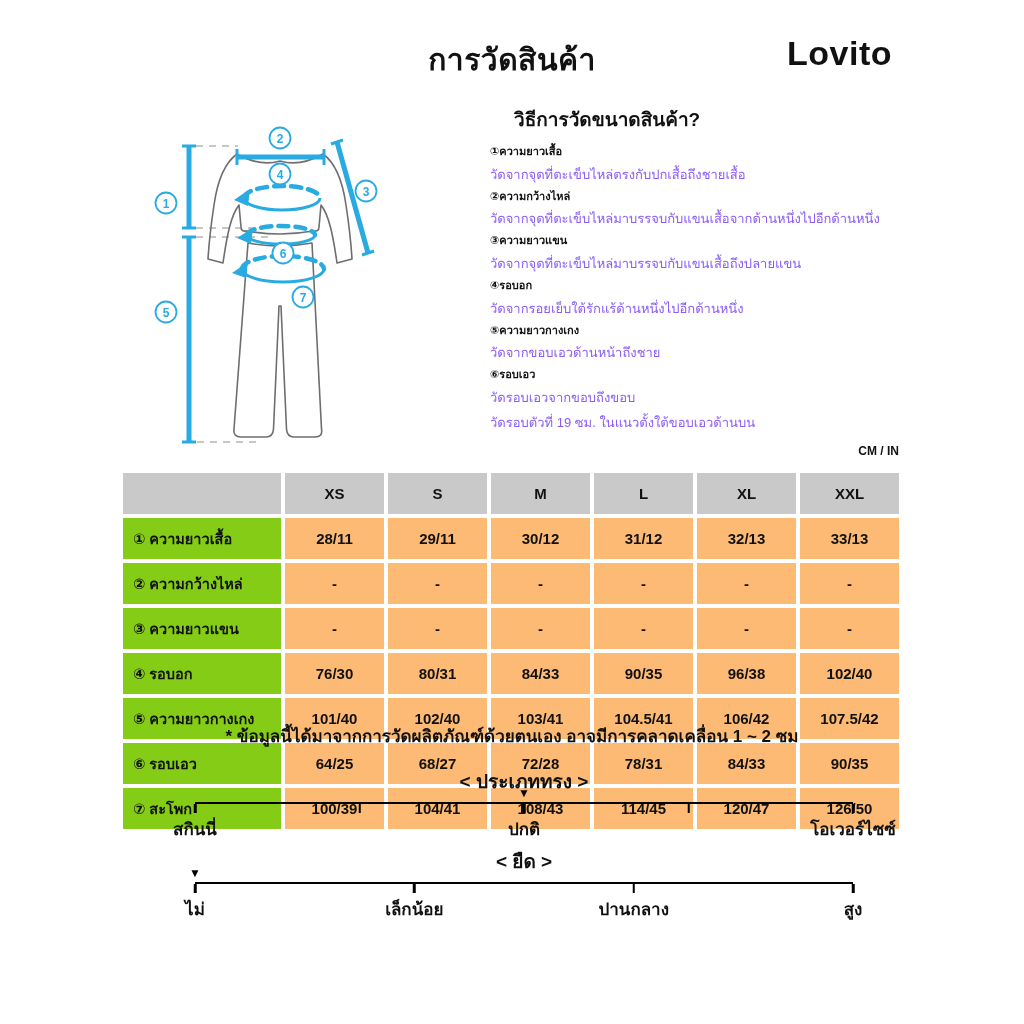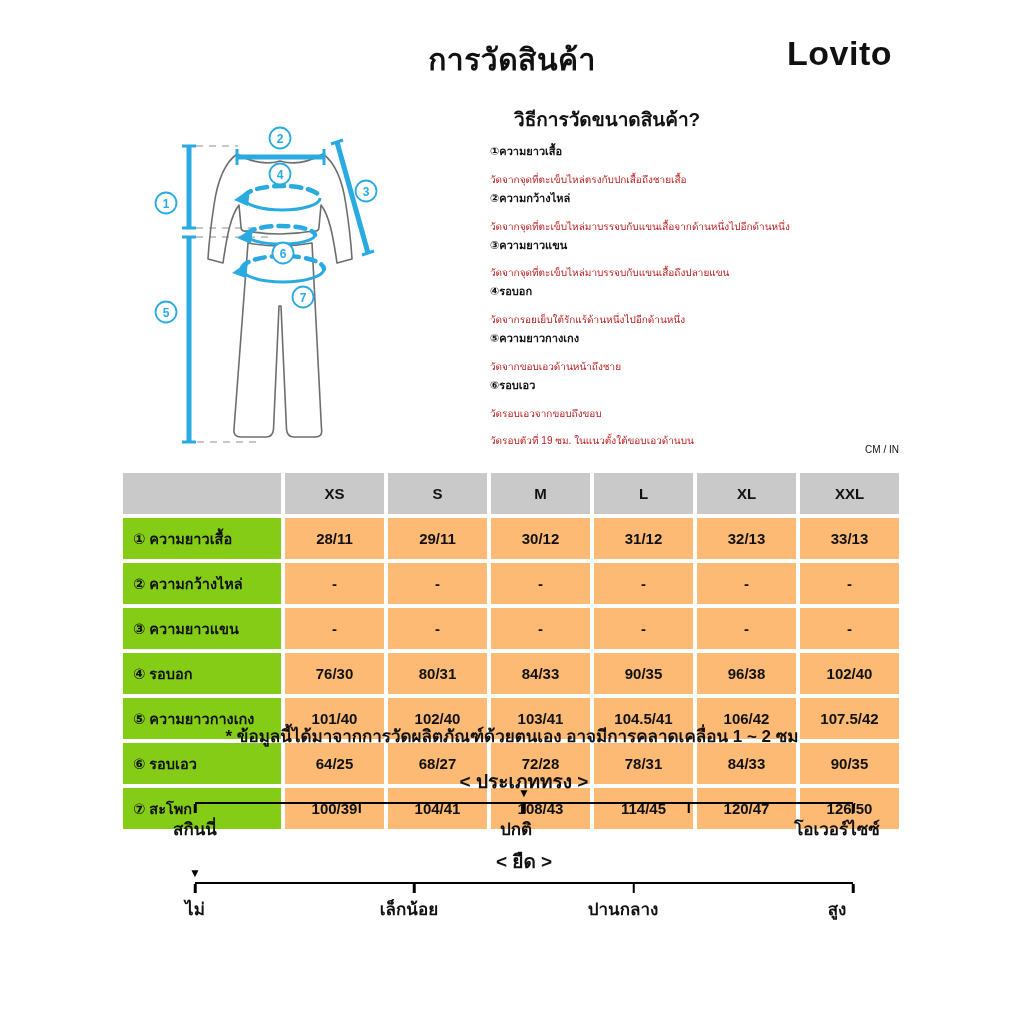--- a/index.html
+++ b/index.html
@@ -26,24 +26,24 @@
   .refdash { stroke:#c7c7c7; stroke-width:2; stroke-dasharray:7 6; fill:none; }
   .num-circle { fill:#ffffff; stroke:#29ABE2; stroke-width:1.8; }
   .num-text { fill:#29ABE2; font-size:12px; font-weight:700; text-anchor:middle;
     font-family:"Liberation Sans","DejaVu Sans",sans-serif; }
   .arrow { fill:#29ABE2; stroke:none; }
 
   
   .instructions { position:absolute; left:490px; top:104px; width:440px; }
   .instr-heading { font-size:19px; font-weight:700; margin-bottom:11px;margin-left:24px; }
   .instr-title { font-size:11px; font-weight:700; margin-top:6px; line-height:1.25; }
-  .instr-desc  { font-size:10px; color:#b91c1c; line-height:1.3; margin-top:14px; }
-
-  
-  .unit-label { position:absolute; top:444px; right:125px; font-size:10px; font-weight:400; }
+  .instr-desc  { font-size:13px; color:#8b5cf6; line-height:1.3; margin-top:8px; }
+
+  
+  .unit-label { position:absolute; top:444px; right:125px; font-size:12px; font-weight:700; }
   .size-table { position:absolute; left:119px; top:469px; width:784px;
     border-collapse:separate; border-spacing:4px 4px; table-layout:fixed; }
   .size-table col.c-label { width:158px; }
   .size-table th, .size-table td { height:41px; text-align:center; font-size:15px;
     font-weight:700; padding:0; overflow:hidden; white-space:nowrap; }
   .size-table thead th { background:#c9c9c9; }
   .size-table td { background:#fdba74; }
   .size-table td.label-cell { background:#84cc16; text-align:left; padding-left:10px; font-size:14.5px; }
 
   
@@ -55,21 +55,21 @@
   .slider-1 { top:766px; }
   .slider-2 { top:846px; }
   .slider-title { position:absolute; top:0; left:0; right:0; text-align:center;
     font-size:19px; font-weight:700; }
   .slider-track { position:absolute; left:0; right:0; top:36px; height:10px;
     border-top:2.5px solid #000; }
   .tick { position:absolute; top:0; width:2.5px; height:9px; background:#000;
     transform:translateX(-50%); }
   .marker { position:absolute; top:-17px; transform:translateX(-50%);
     font-size:12px; color:#000; line-height:1; }
-  .slider-labels { position:absolute; left:0; right:16px; top:49px; height:24px;text-align:center; }
+  .slider-labels { position:absolute; left:0; right:0; top:49px; height:24px;text-align:center; }
   .slider-labels span { position:absolute; transform:translateX(-50%);
     font-size:17px; font-weight:700; white-space:nowrap; }
 </style>
 </head>
 <body>
 
 <div class="page">
 
   <div class="page-title">การวัดสินค้า</div>
   <div class="brand">Lovito</div>

